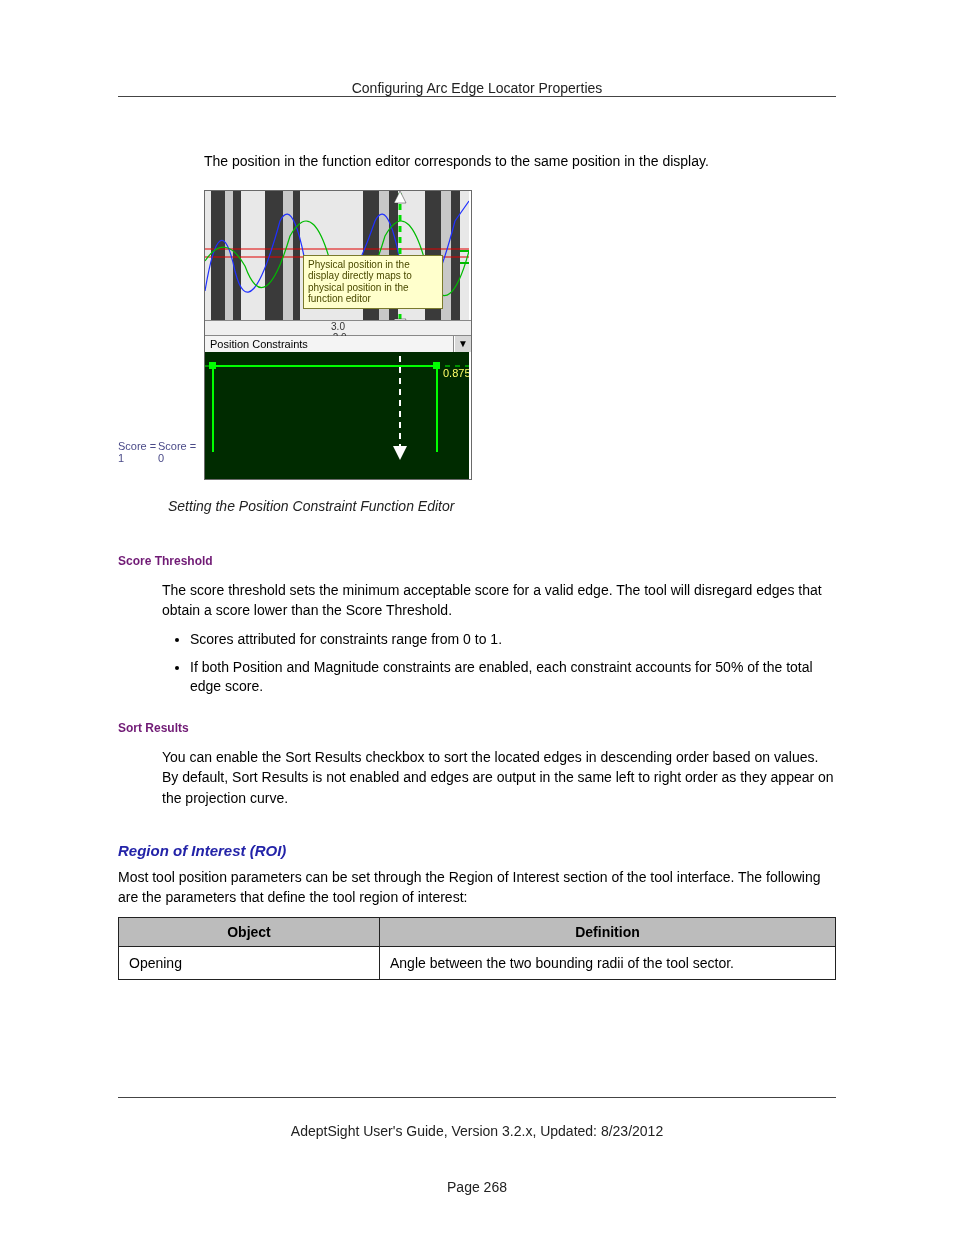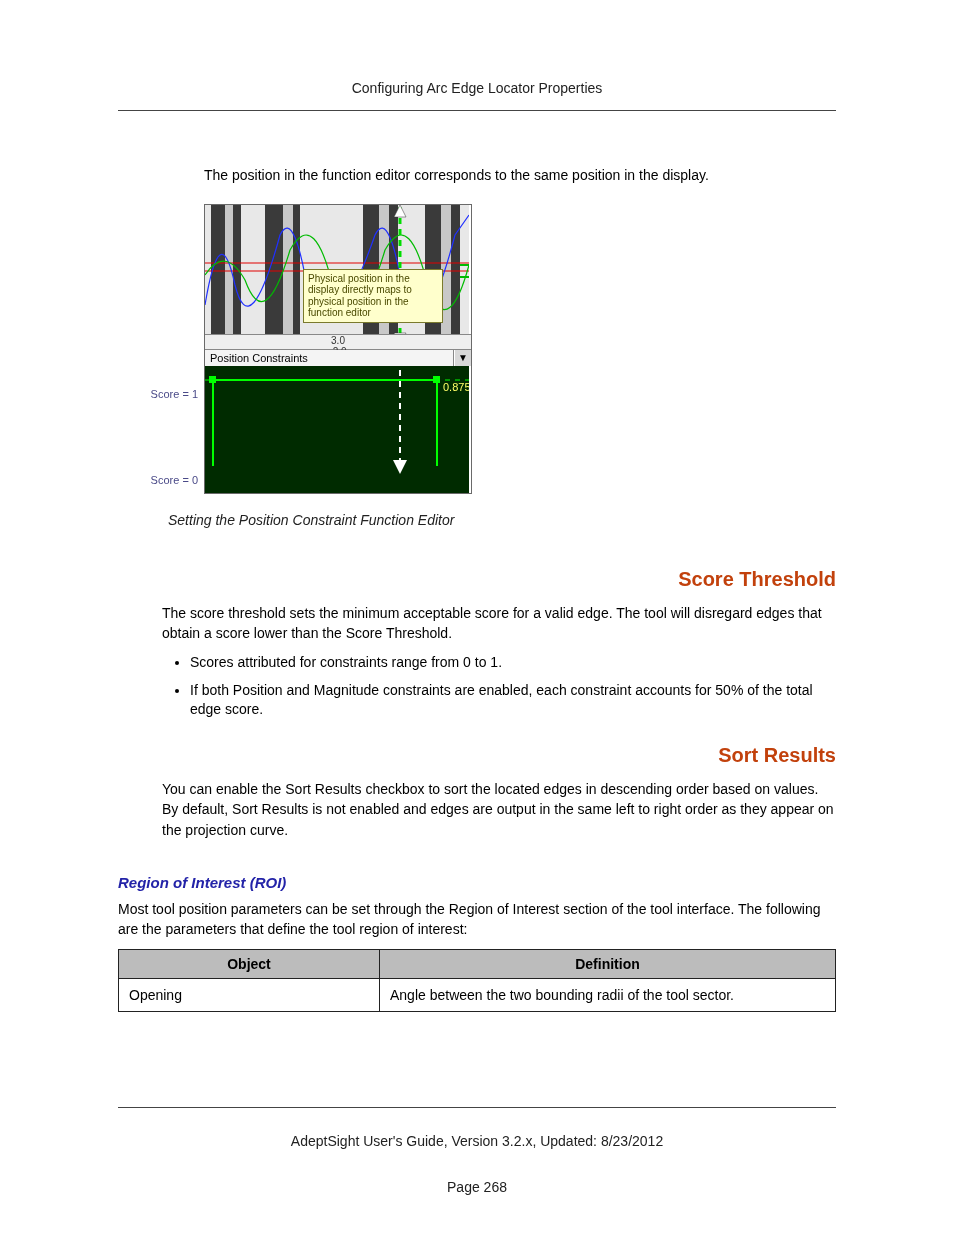--- a/index.html
+++ b/index.html
@@ -13,21 +13,20 @@
     width: 954px;
     height: 1235px;
     position: relative;
     box-sizing: border-box;
     padding: 80px 118px 0 118px;
   }
   .header {
     text-align: center;
     font-size: 14px;
     color: #222;
-    margin-bottom: 14px;
   }
   hr.rule {
     border: none;
     border-top: 1px solid #444;
     margin: 0 0 55px 0;
   }
   .intro {
     margin-left: 86px;
     font-size: 14px;
     line-height: 1.4;
@@ -99,21 +98,20 @@
     width:264px;
     height:127px;
     background:#002b00;
     position:relative;
     overflow:hidden;
   }
   .funceditor svg { position:absolute; top:0; left:0; }
 
   .leftlabels {
     display:flex;
-    flex-direction:column;
     align-items:flex-end;
     font-size:11px;
     color:#4a4a88;
     margin-right:6px;
     margin-top:176px;
   }
   .leftlabels .score1 { margin-top:8px; }
   .leftlabels .score0 { margin-top:74px; }
   .rightnote {
     font-size:11px;
@@ -128,24 +126,23 @@
     font-style: italic;
     font-size: 14px;
     margin-left: 50px;
     margin-top: 18px;
     color:#222;
   }
 
   h2.sec {
     font-family: Verdana, Arial, sans-serif;
     font-weight: bold;
-    font-size: 20px;
+    font-size: 12px;
     margin: 40px 0 12px 0;
-    color:#c2410c;
-    text-align:right;
+    color:#701a75;
   }
   .bodytext {
     margin-left: 44px;
     font-size: 14px;
     line-height: 1.45;
   }
   ul.bullets {
     margin: 10px 0 0 72px;
     padding: 0;
     font-size:14px;
@@ -192,21 +189,21 @@
     text-align:center;
     font-size:14px;
     color:#222;
   }
   .footer hr {
     border:none;
     border-top:1px solid #444;
     margin:0 118px 25px 118px;
   }
   .pagenum {
-    margin-top:30px;
+    margin-top:40px;
   }
 </style>
 </head>
 <body>
 
 <div class="page">
 
   <div class="header">Configuring Arc Edge Locator Properties</div>
   <hr class="rule">
 

